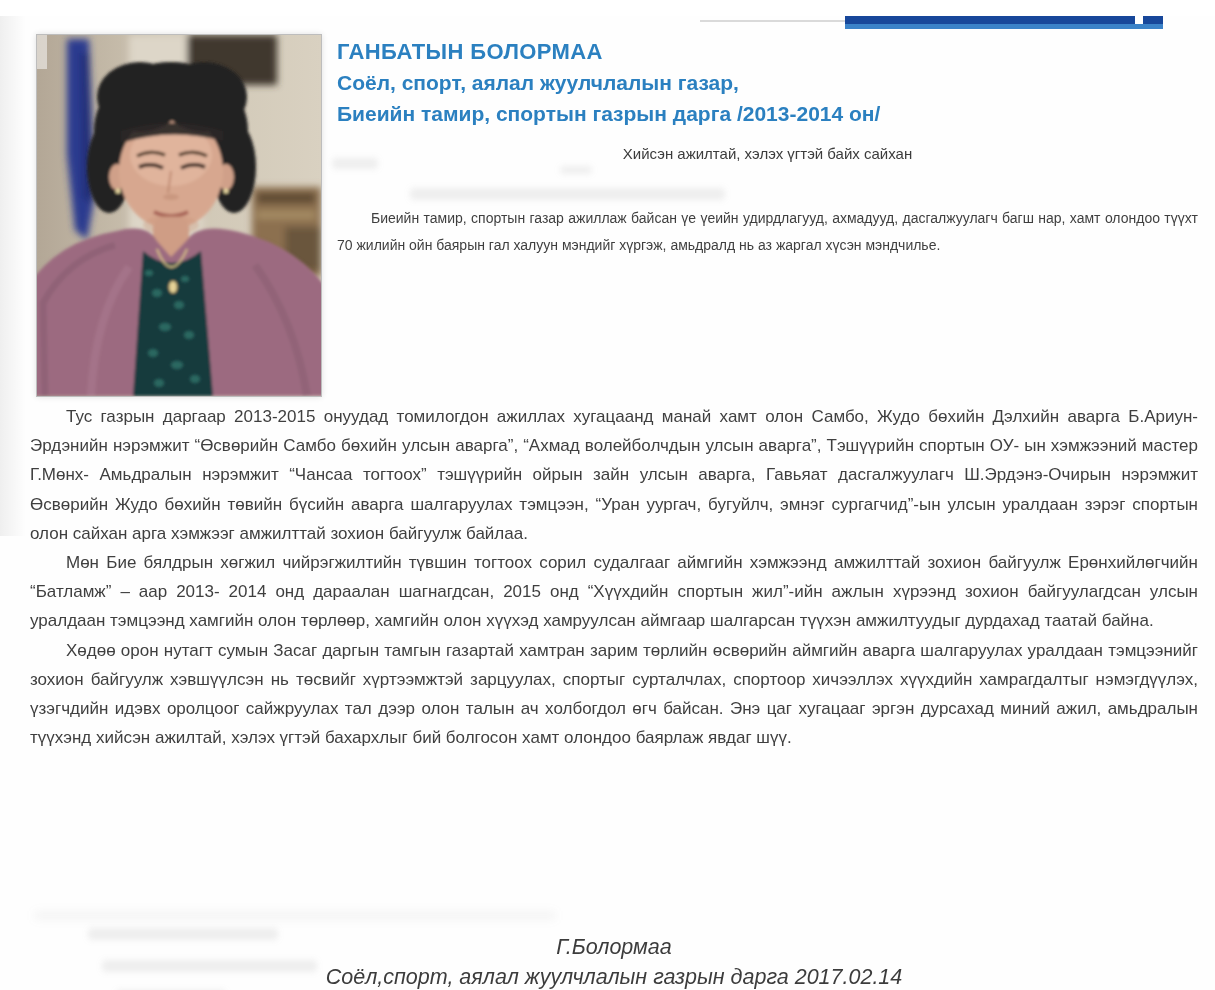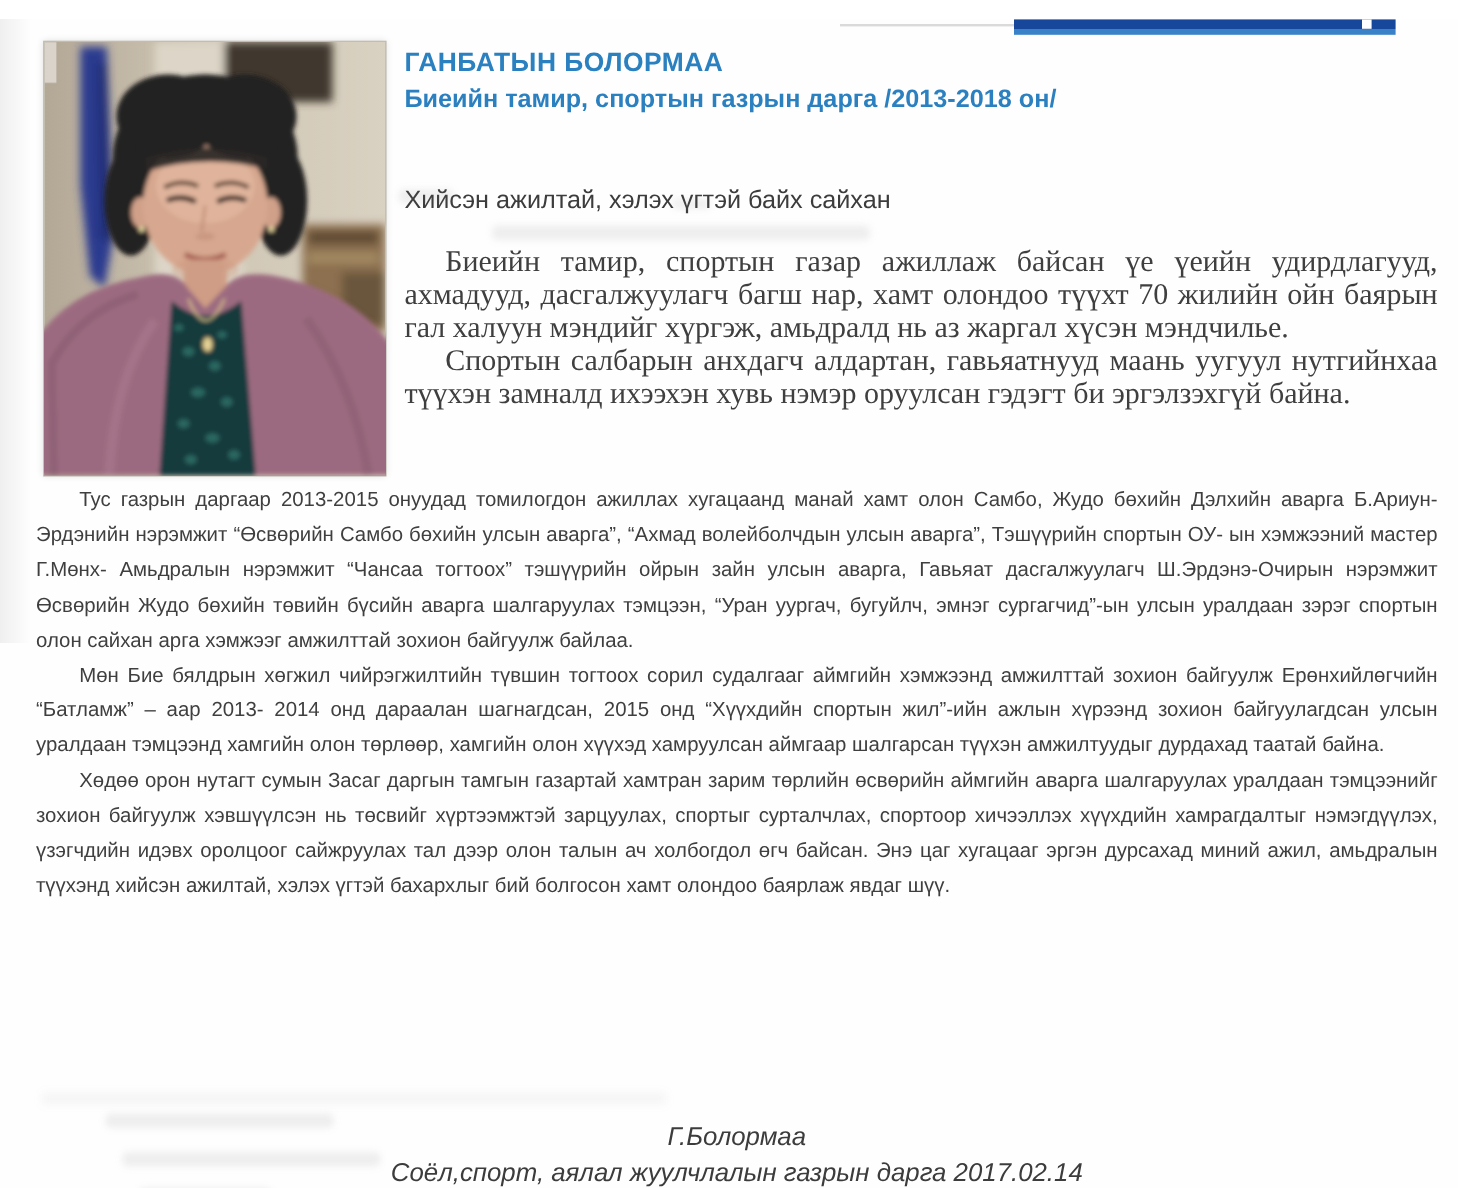--- a/index.html
+++ b/index.html
@@ -33,26 +33,26 @@
   .intro .name{
     margin:0;font-size:22px;font-weight:bold;line-height:31px;
     color:var(--heading-blue,#2b80c0);letter-spacing:.4px;
   }
   .intro .org{
     margin:0;font-size:21px;font-weight:bold;line-height:31px;
     color:var(--heading-blue,#2b80c0);
   }
   
   .epigraph{
-    position:absolute;left:337px;top:137px;width:861px;margin:0;
-    text-align:left;font-size:21px;line-height:28px;color:#3c3c3c;
+    position:absolute;left:337px;top:124px;width:861px;margin:0;
+    text-align:center;font-size:15px;line-height:28px;color:#3c3c3c;
   }
   
   .col-text{position:absolute;left:337px;top:189px;width:861px;}
-  .col-text p{margin:0;font-size:25px;line-height:27.4px;text-align:justify;text-indent:34px;font-family:Liberation Serif, serif;}
+  .col-text p{margin:0;font-size:14px;line-height:27.4px;text-align:justify;text-indent:34px;}
   
   .full-text{position:absolute;left:30px;top:386px;width:1168px;}
   .full-text p{margin:0;font-size:17px;line-height:29.2px;text-align:justify;text-indent:36px;}
   
   .signature{position:absolute;left:30px;top:916px;width:1168px;text-align:center;font-style:italic;}
   .signature p{margin:0;font-size:21.5px;line-height:30px;color:#3c3c3c;}
   
   .artifact{
     position:absolute;background:rgba(105,105,105,.11);
     filter:blur(3px);border-radius:4px;pointer-events:none;
@@ -158,28 +158,28 @@
 
         <path d="M 120 214 Q 134 250 150 214" stroke="#d9c387" stroke-width="1.8" fill="none"></path>
         <ellipse cx="136" cy="252" rx="4" ry="6" fill="#e6d398" stroke="#b49b5f" stroke-width="1"></ellipse>
       </g>
       <rect x="0" y="0" width="10" height="34" fill="#ffffff" opacity="0.5"></rect>
     </svg>
   </figure>
 
   <header class="intro">
     <h1 class="name">ГАНБАТЫН БОЛОРМАА</h1>
-    <p class="org">Биеийн тамир, спортын газрын дарга /2013-2018 он/</p>
+    <p class="org">Соёл, спорт, аялал жуулчлалын газар,</p>
+    <p class="org">Биеийн тамир, спортын газрын дарга /2013-2014 он/</p>
   </header>
 
   <p class="epigraph">Хийсэн ажилтай, хэлэх үгтэй байх сайхан</p>
 
   <section class="col-text">
     <p>Биеийн тамир, спортын газар ажиллаж байсан үе үеийн удирдлагууд, ахмадууд, дасгалжуулагч багш нар, хамт олондоо түүхт 70 жилийн ойн баярын гал халуун мэндийг хүргэж, амьдралд нь аз жаргал хүсэн мэндчилье.</p>
-    <p>Спортын салбарын анхдагч алдартан, гавьяатнууд маань уугуул нутгийнхаа түүхэн замналд ихээхэн хувь нэмэр оруулсан гэдэгт би эргэлзэхгүй байна.</p>
   </section>
 
   <section class="full-text">
     <p>Тус газрын даргаар 2013-2015 онуудад томилогдон ажиллах хугацаанд манай хамт олон Самбо, Жудо бөхийн Дэлхийн аварга Б.Ариун-Эрдэнийн нэрэмжит “Өсвөрийн Самбо бөхийн улсын аварга”, “Ахмад волейболчдын улсын аварга”, Тэшүүрийн спортын ОУ- ын хэмжээний мастер Г.Мөнх- Амьдралын нэрэмжит “Чансаа тогтоох” тэшүүрийн ойрын зайн улсын аварга, Гавьяат дасгалжуулагч Ш.Эрдэнэ-Очирын нэрэмжит Өсвөрийн Жудо бөхийн төвийн бүсийн аварга шалгаруулах тэмцээн, “Уран уургач, бугуйлч, эмнэг сургагчид”-ын улсын уралдаан зэрэг спортын олон сайхан арга хэмжээг амжилттай зохион байгуулж байлаа.</p>
     <p>Мөн Бие бялдрын хөгжил чийрэгжилтийн түвшин тогтоох сорил судалгааг аймгийн хэмжээнд амжилттай зохион байгуулж Ерөнхийлөгчийн “Батламж” – аар 2013- 2014 онд дараалан шагнагдсан, 2015 онд “Хүүхдийн спортын жил”-ийн ажлын хүрээнд зохион байгуулагдсан улсын уралдаан тэмцээнд хамгийн олон төрлөөр, хамгийн олон хүүхэд хамруулсан аймгаар шалгарсан түүхэн амжилтуудыг дурдахад таатай байна.</p>
     <p>Хөдөө орон нутагт сумын Засаг даргын тамгын газартай хамтран зарим төрлийн өсвөрийн аймгийн аварга шалгаруулах уралдаан тэмцээнийг зохион байгуулж хэвшүүлсэн нь төсвийг хүртээмжтэй зарцуулах, спортыг сурталчлах, спортоор хичээллэх хүүхдийн хамрагдалтыг нэмэгдүүлэх, үзэгчдийн идэвх оролцоог сайжруулах тал дээр олон талын ач холбогдол өгч байсан. Энэ цаг хугацааг эргэн дурсахад миний ажил, амьдралын түүхэнд хийсэн ажилтай, хэлэх үгтэй бахархлыг бий болгосон хамт олондоо баярлаж явдаг шүү.</p>
   </section>
 
   <section class="signature">
     <p>Г.Болормаа</p>

